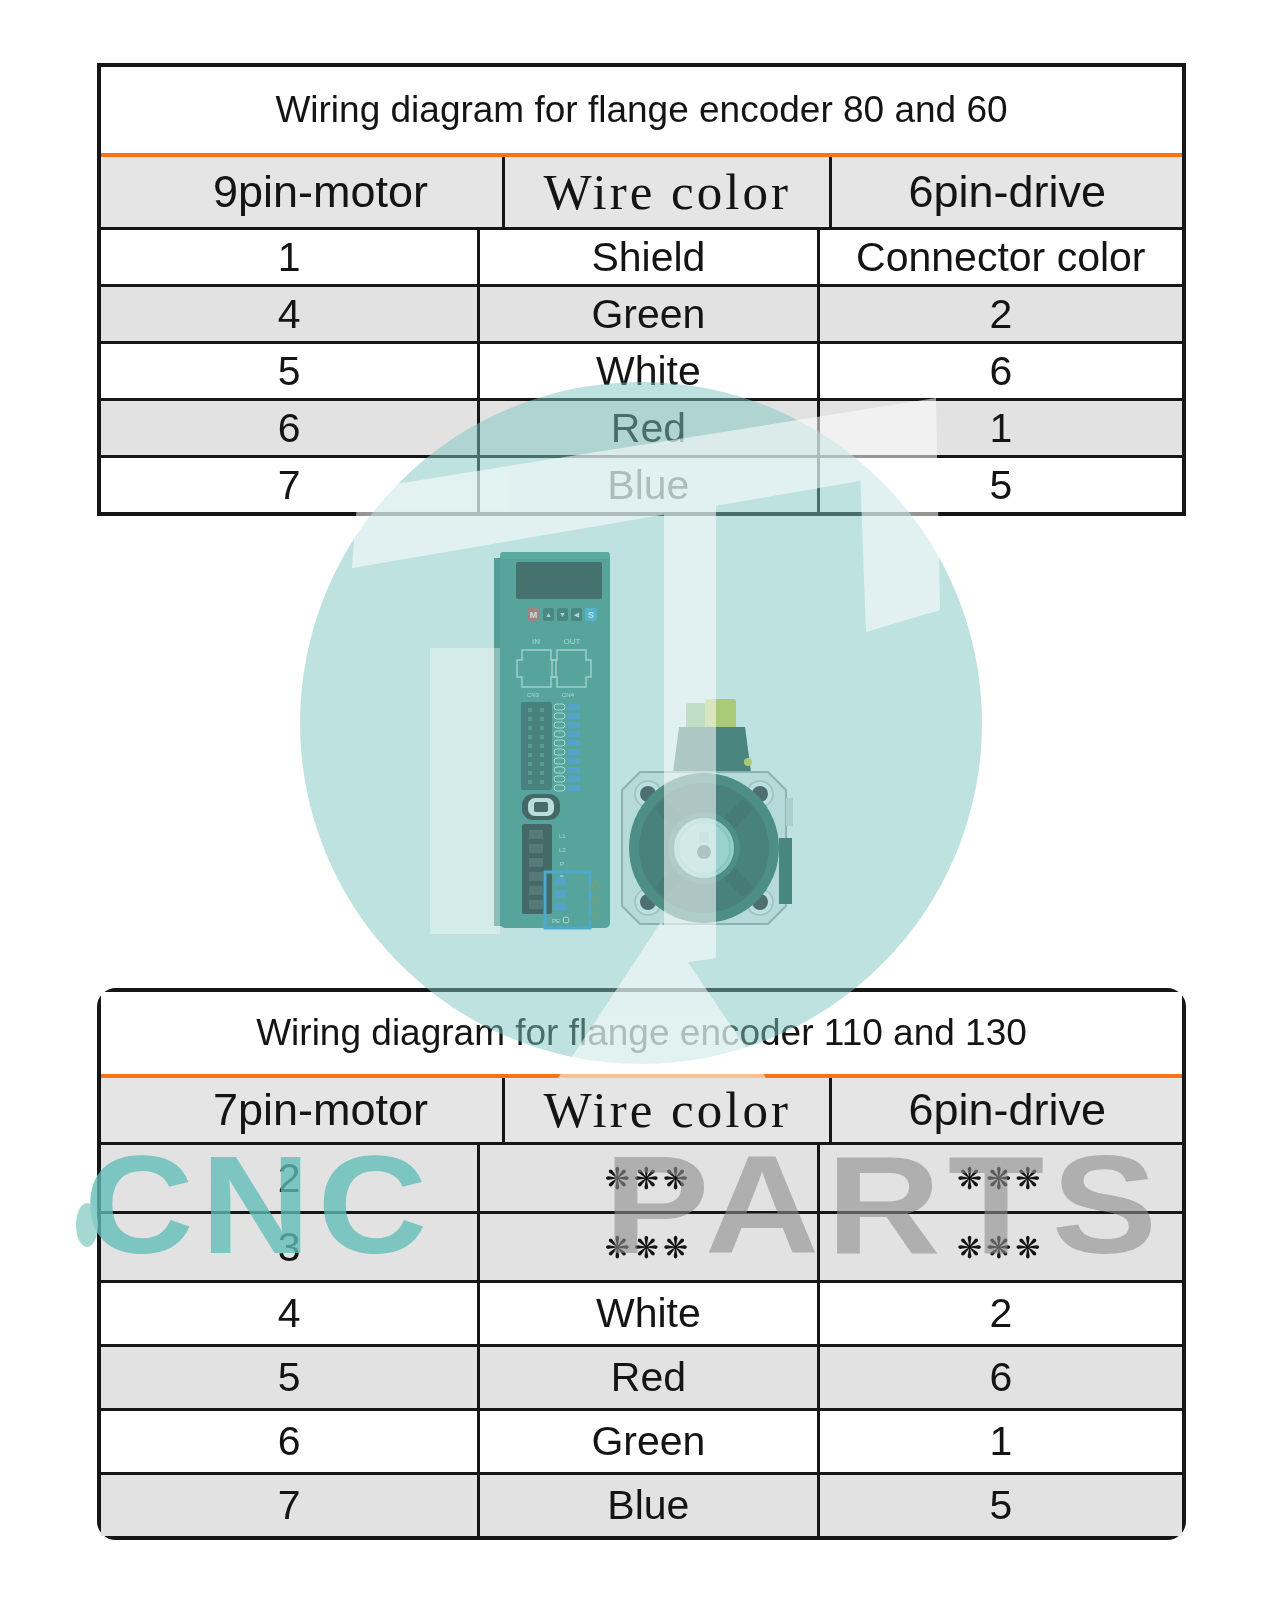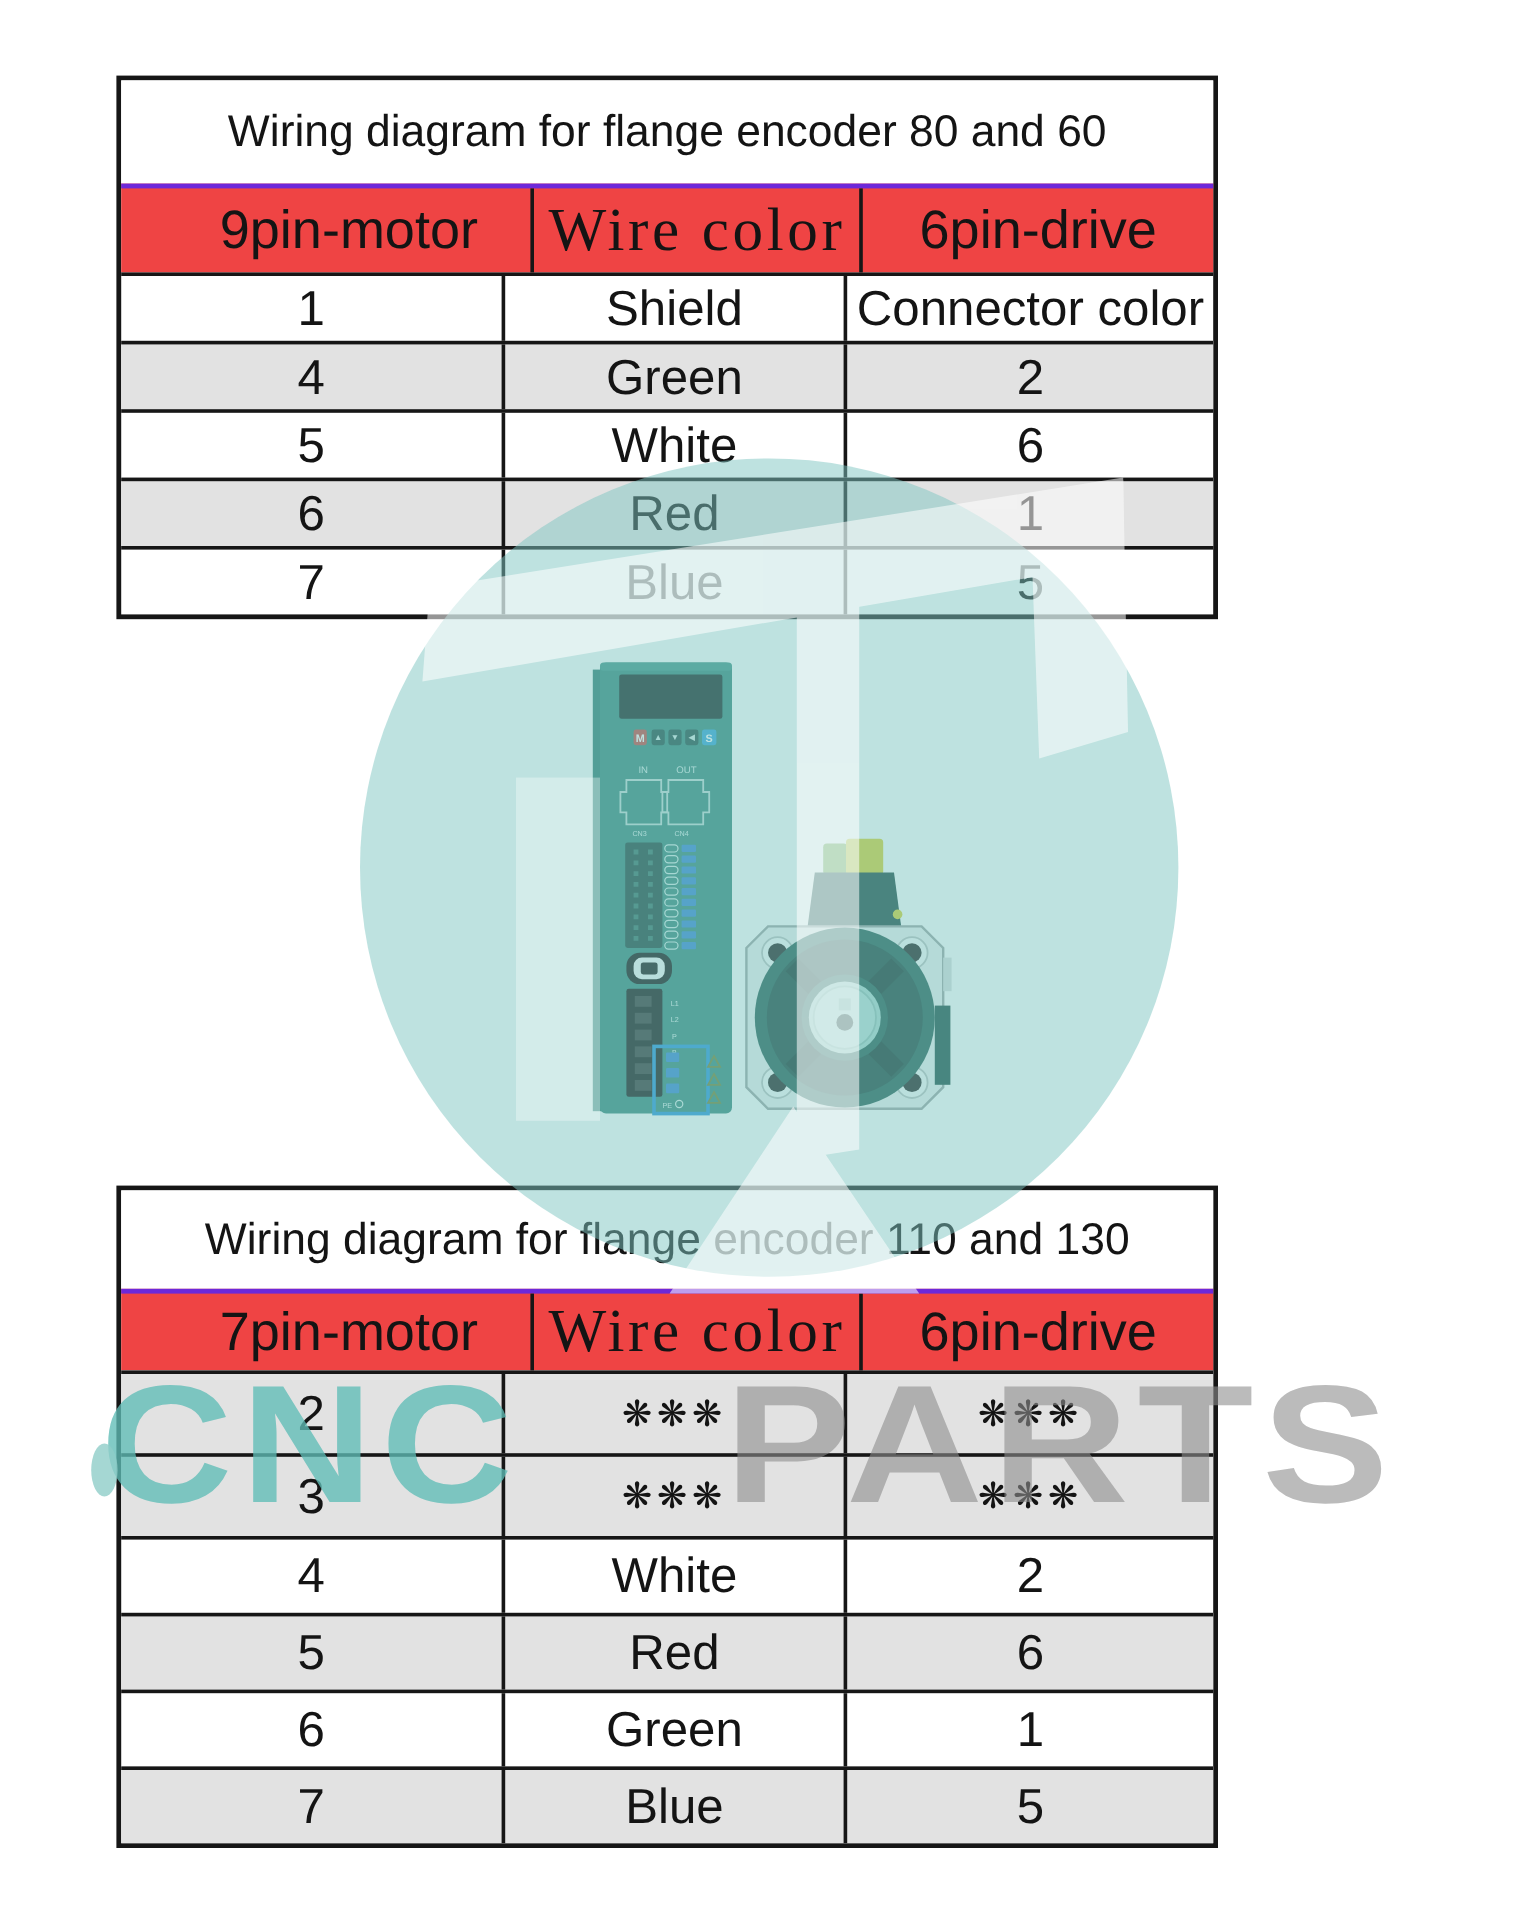--- a/index.html
+++ b/index.html
@@ -1,34 +1,34 @@
 <!DOCTYPE html>
 <html><head>
 <meta charset="utf-8">
 <style>
   html,body{margin:0;padding:0;}
   body{
     width:1283px;height:1600px;position:relative;background:#ffffff;
     font-family:"Liberation Sans", sans-serif;overflow:hidden;color:#141414;
   }
   
-  .tbl{position:absolute;left:97px;width:918px;border:4px solid #161616;
+  .tbl{position:absolute;left:97px;width:1089px;border:4px solid #161616;
        box-sizing:border-box;background:#fff;z-index:2;}
   #tbl-top{top:63px;}
-  #tbl-bottom{top:988px;}
+  #tbl-bottom{top:988px;border-radius:19px;}
   .row{display:flex;border-top:3px solid #161616;box-sizing:border-box;align-items:stretch;}
   .row.title-row{border-top:none;}
   .cell{flex:0 0 34.8%;display:flex;align-items:center;justify-content:center;
         box-sizing:border-box;text-align:center;overflow:hidden;}
   .cell.c2{flex-basis:31.4%;border-left:3px solid #161616;}
   .cell.c3{flex-basis:33.8%;border-left:3px solid #161616;}
   .title-row{height:86px;align-items:center;justify-content:center;
              font-size:37px;background:#fff;}
   #tbl-bottom .title-row{height:82px;}
-  .head-row{background:#ef4444;height:74px;border-top:4px solid #6d28d9;font-size:45px;padding-left:38px;}
+  .head-row{background:#e5e5e5;height:74px;border-top:4px solid #f97316;font-size:45px;padding-left:38px;}
   #tbl-bottom .head-row{height:68px;}
   .head-row .cell.c2{font-family:"Liberation Serif", serif;font-size:51px;letter-spacing:3px;}
   .data-row{height:57px;font-size:41px;}
   #tbl-bottom .data-row{height:64px;}
   #tbl-bottom .data-row.r1,#tbl-bottom .data-row.r2{height:69px;}
   .data-row.g{background:#E2E2E2;}
   .star{font-size:30px;letter-spacing:4px;}
   
   #device{position:absolute;left:440px;top:540px;width:450px;height:410px;z-index:3;}
   

